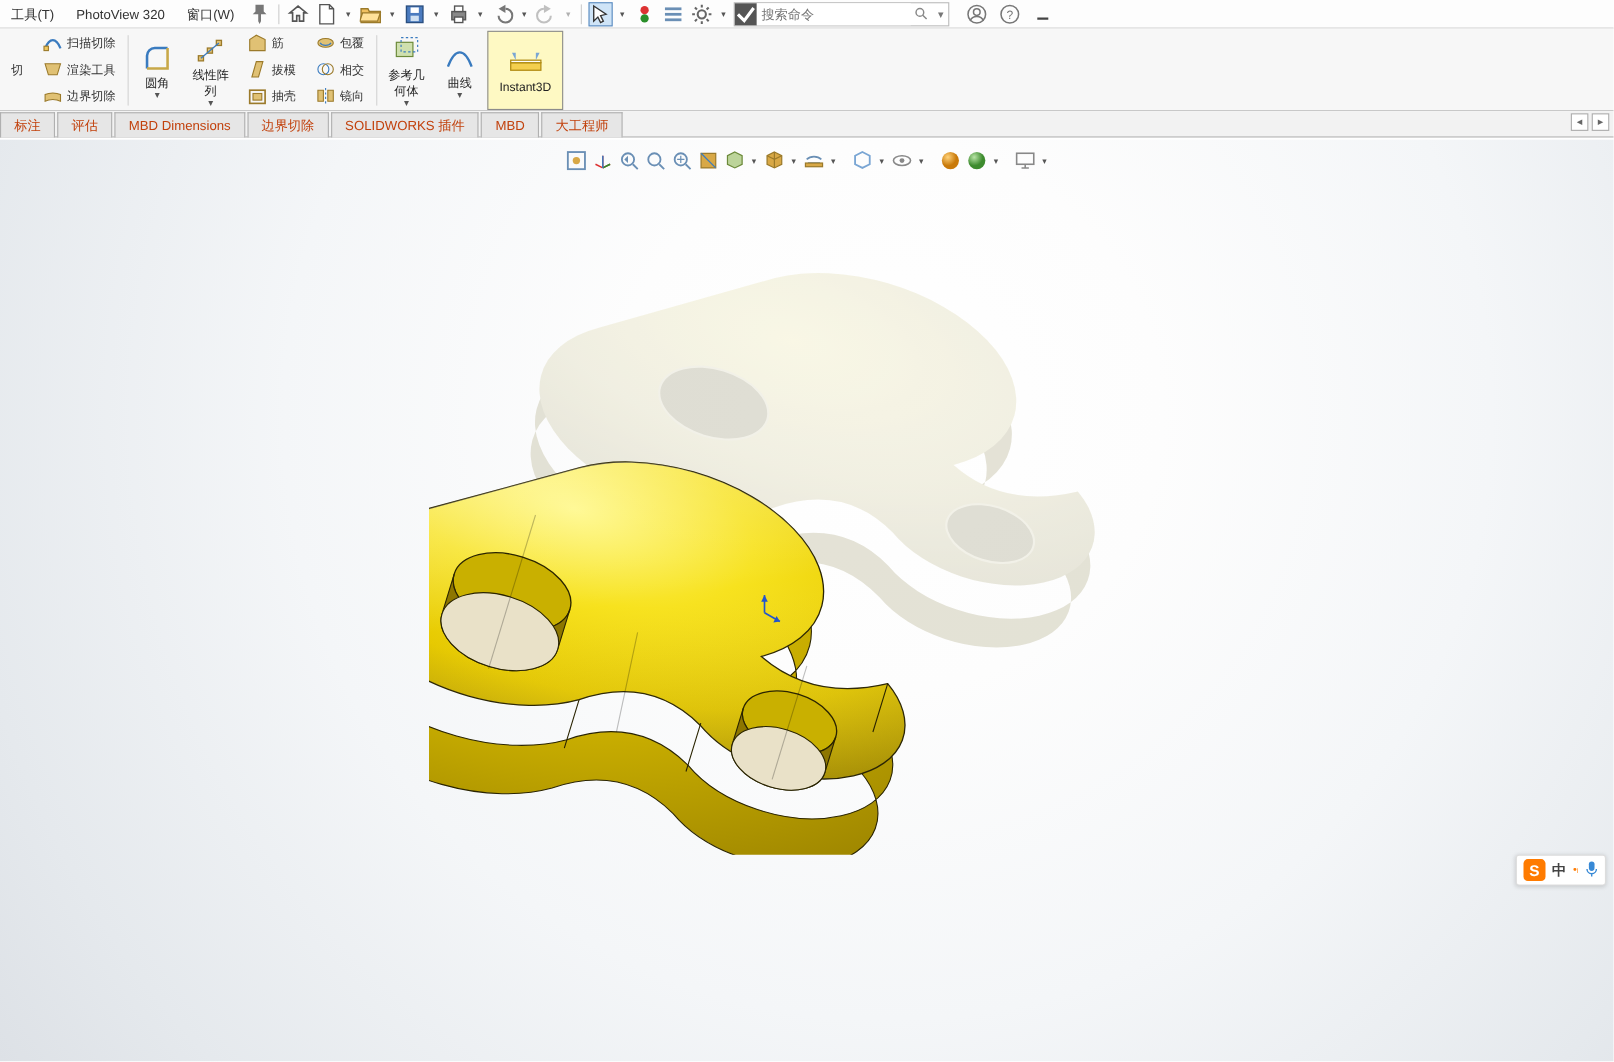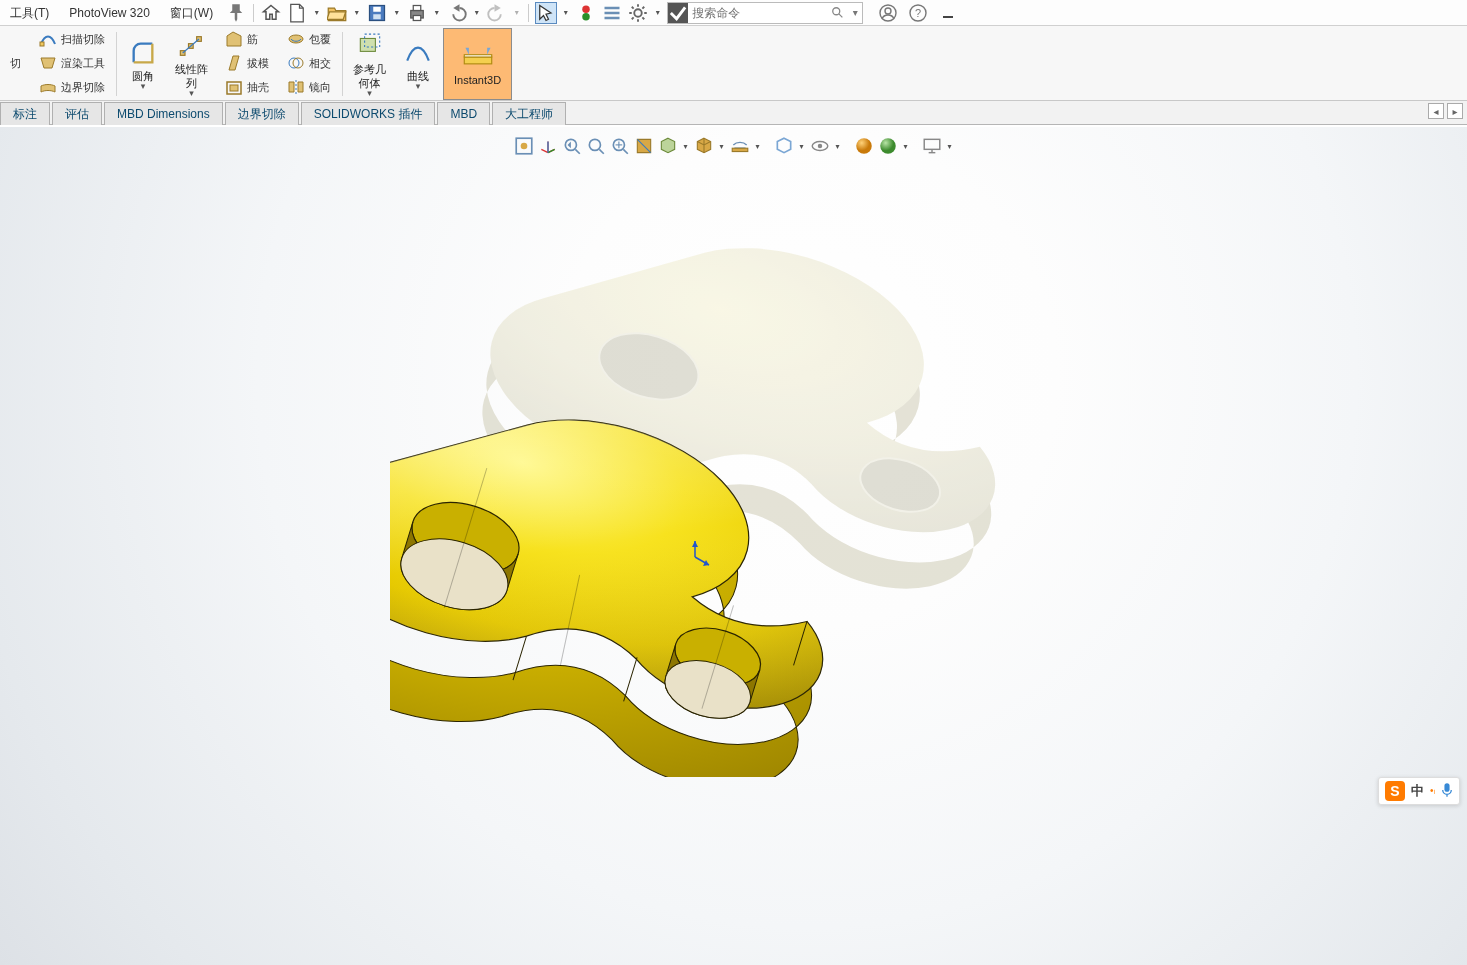--- a/index.html
+++ b/index.html
@@ -138,21 +138,21 @@
     display:flex; align-items:center; gap:4px;
     height:22px;
     cursor:default;
     padding:0 3px;
     border:1px solid transparent;
   }
   .rstack .srow .ricon { width:18px; height:18px; }
   .rstack .srow .rlabel { margin:0; font-size:11px;}
   .vdiv { width:1px; background:#d3d3d3; margin:4px 1px; }
   .rgroup.activebtn {
-    background:#fdba74;
+    background:#fef9c3;
     border:1px solid #8c8c8c;
     padding:3px 10px 2px 10px;
   }
   .rdrop {
     font-size:9px; color:#555; text-align:center; margin-top:-2px;
   }
 
   
   .cmtabs {
     height:24px;
@@ -167,21 +167,21 @@
     padding:2px 12px;
     border:1px solid #b0b0b0;
     border-bottom:none;
     background:#e6e6e6;
     margin-right:2px;
     font-size:12px;
     line-height:18px;
     cursor:default;
     position:relative;
     bottom:-1px;
-    color:#0c4a6e;
+    color:#c2410c;
   }
 
   .cmtabs .right-tools {
     position:absolute; right:4px; top:2px;
     display:flex; gap:3px;
     align-items:center;
   }
   .sqbtn {
     width:16px; height:16px; border:1px solid #aaa;
     display:flex; align-items:center; justify-content:center;

